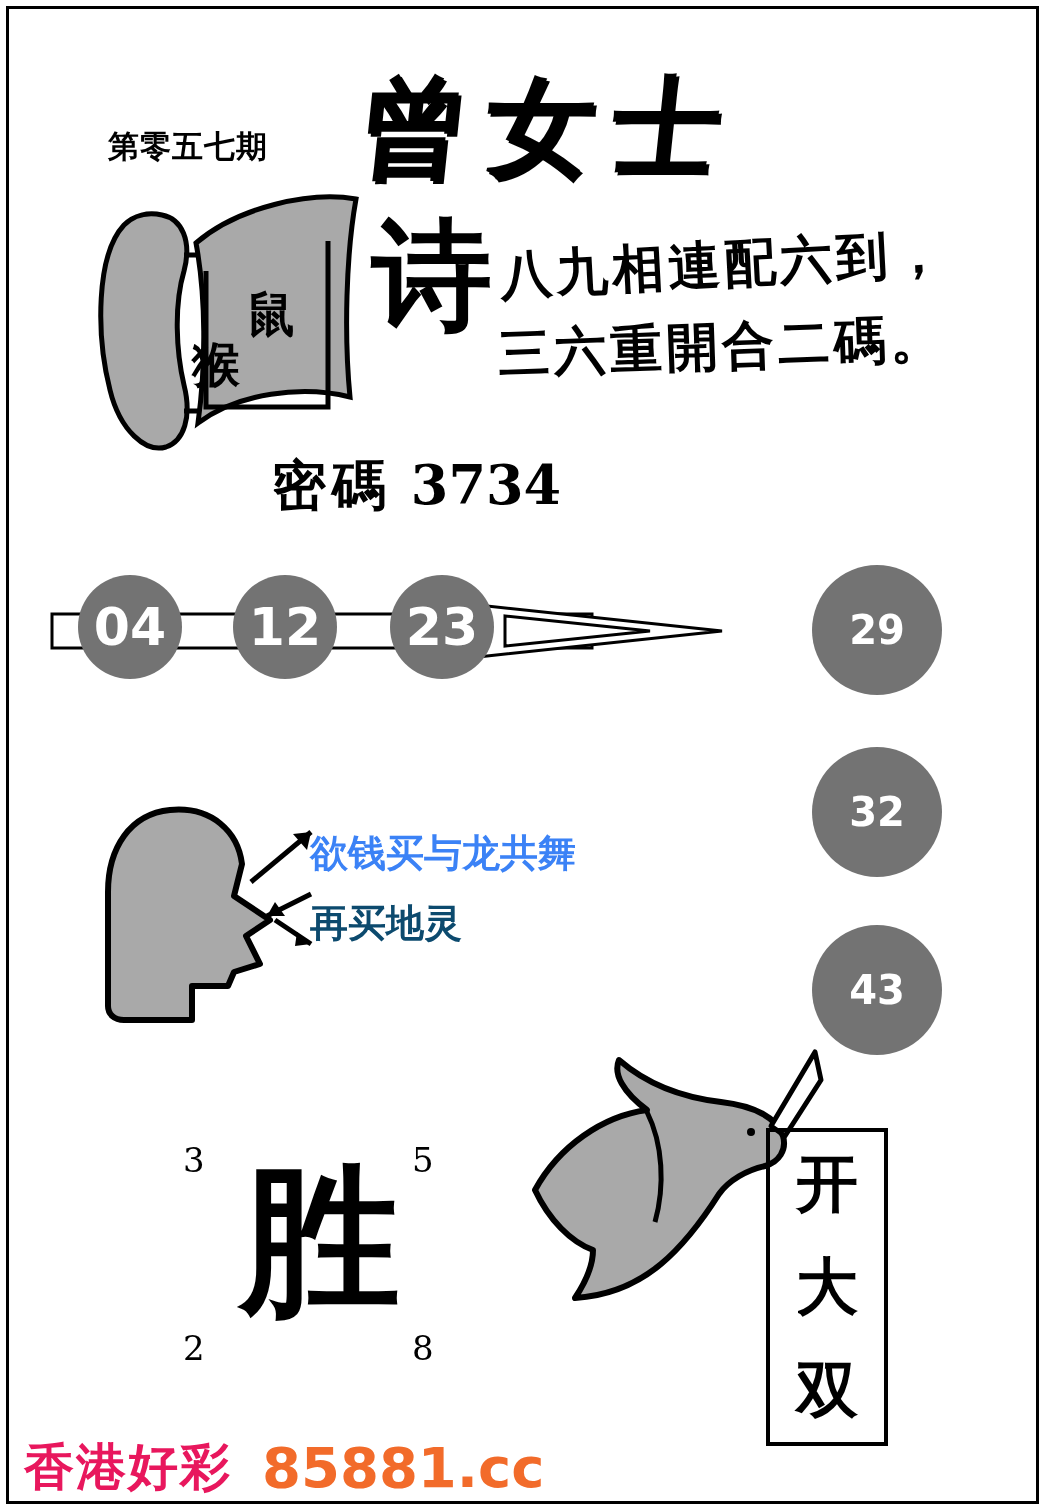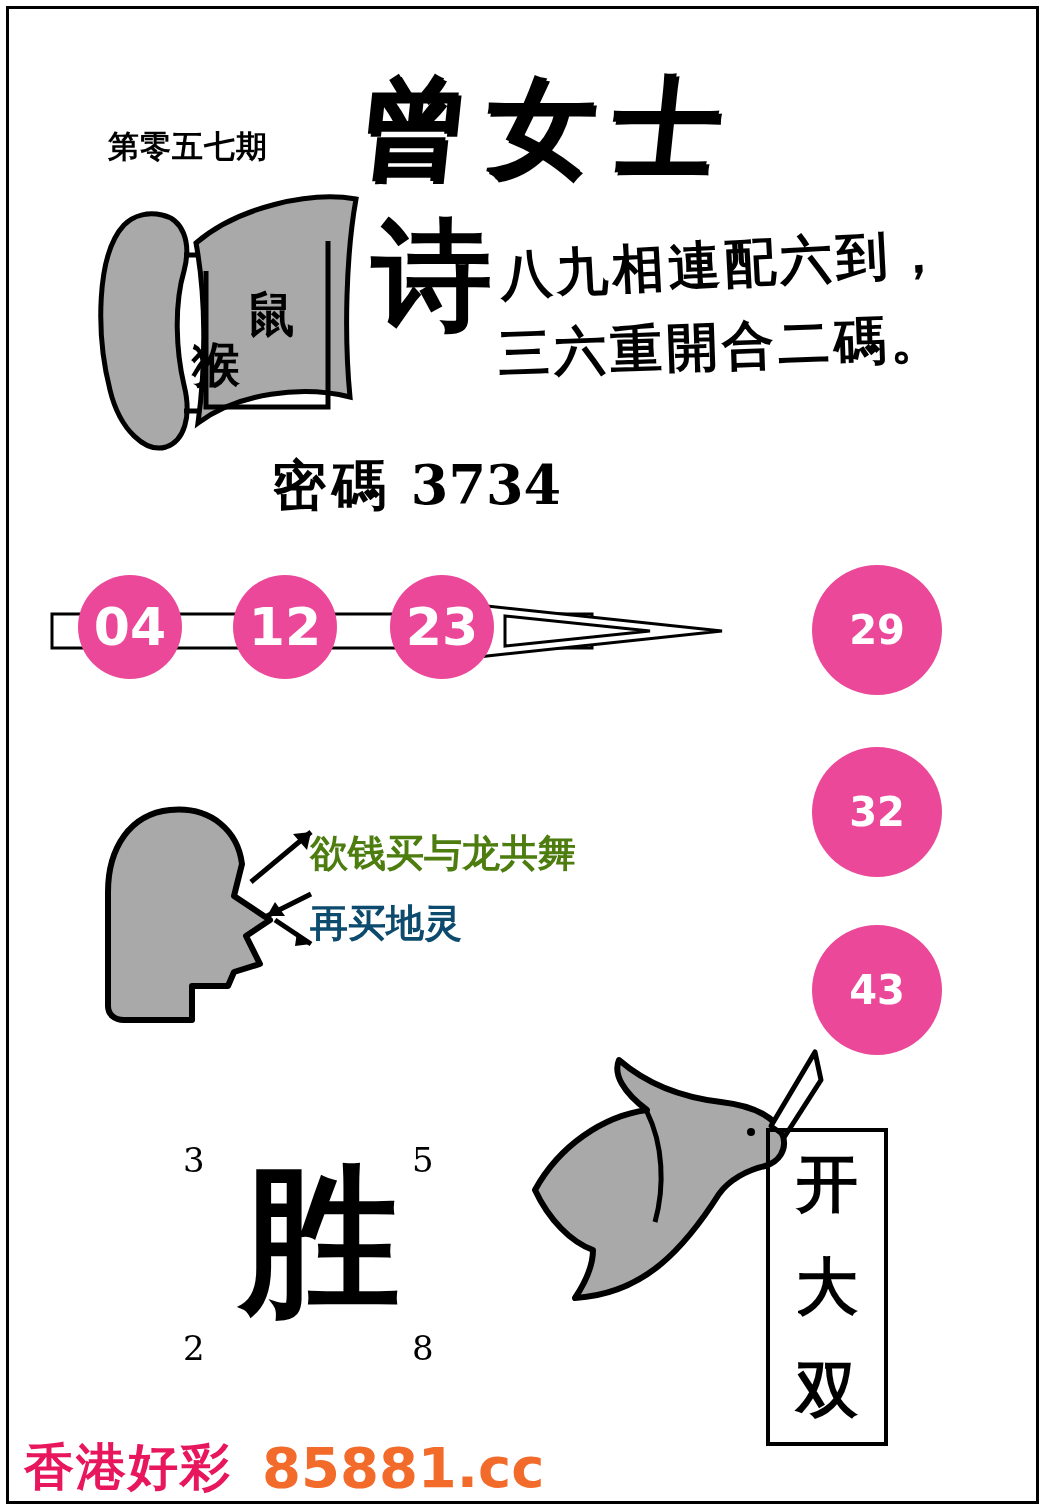--- a/index.html
+++ b/index.html
@@ -109,21 +109,21 @@
     color: #000;
     white-space: nowrap;
   }
   .password-row .pw-label { letter-spacing: 6px; margin-top: 8px; }
   .password-row .pw-value { font-family: "DejaVu Serif", serif; }
 
   
   .ball {
     position: absolute;
     border-radius: 50%;
-    background: #ec4899;
+    background: #737373;
     color: #fff;
     font-family: "DejaVu Sans", sans-serif;
     font-weight: 700;
     display: flex;
     align-items: center;
     justify-content: center;
   }
   .ball-left {
     width: 104px;
     height: 104px;
@@ -157,21 +157,21 @@
     width: 210px;
     height: 230px;
   }
   .speech-1 {
     position: absolute;
     left: 310px;
     top: 828px;
     font-family: "DejaVu Serif", serif;
     font-size: 38px;
     font-weight: 700;
-    color: #4d7c0f;
+    color: #3b82f6;
     white-space: nowrap;
   }
   .speech-2 {
     position: absolute;
     left: 310px;
     top: 898px;
     font-family: "DejaVu Serif", serif;
     font-size: 38px;
     font-weight: 700;
     color: #0c4a6e;

